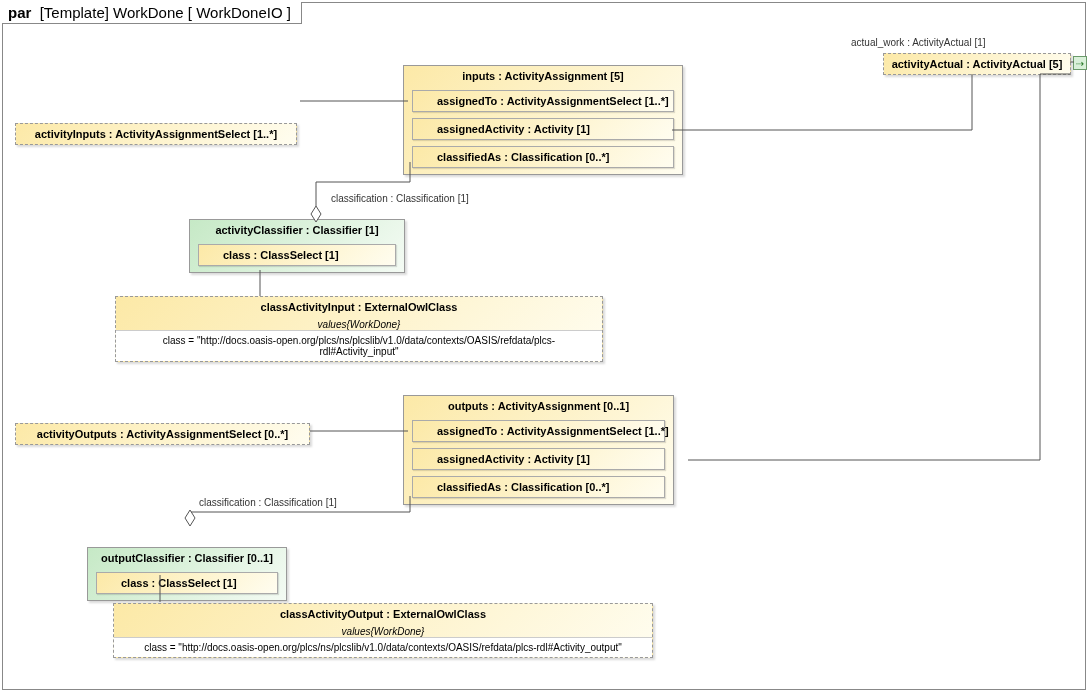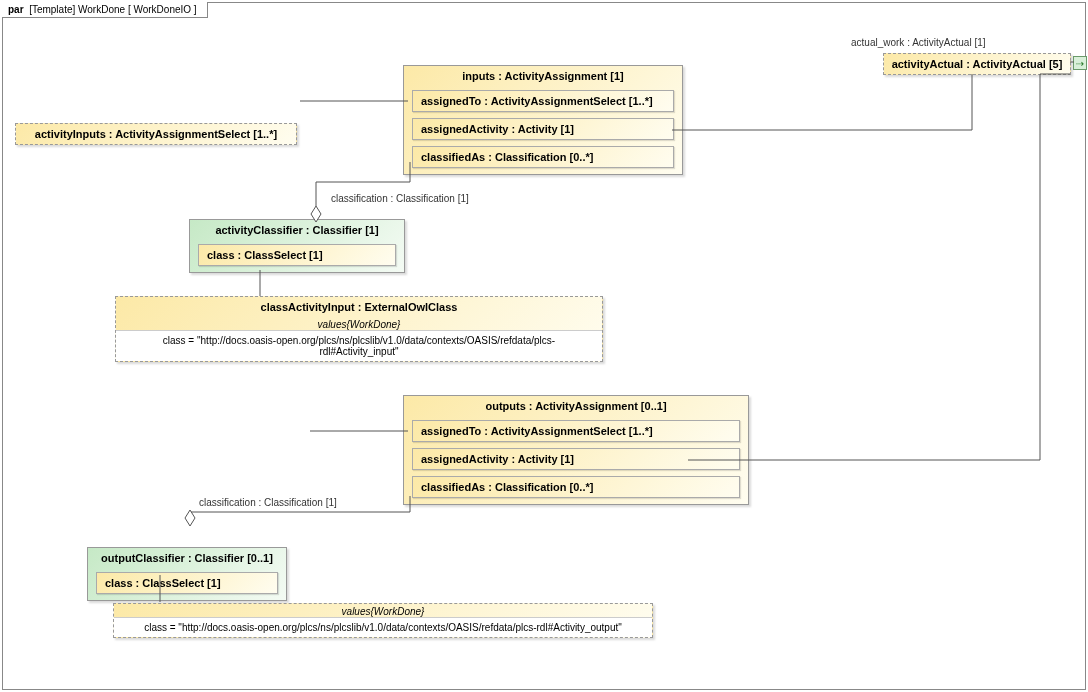--- a/index.html
+++ b/index.html
@@ -19,21 +19,21 @@
     background: #fff;
   }
   .frame-label {
     position: absolute;
     left: -1px; top: -1px;
     border: 1px solid #888;
     border-top: none;
     border-left: none;
     background: #fff;
     padding: 2px 10px 2px 6px;
-    font-size: 10px;
+    font-size: 15px;
     white-space: nowrap;
   }
   .frame-label b { font-weight: bold; }
   .box {
     position: absolute;
     border: 1px solid #999;
     background: linear-gradient(135deg, #fce9a7 0%, #fffdf0 100%);
     box-shadow: 2px 2px 2px rgba(0,0,0,0.15);
   }
   .box.dashed { border-style: dashed; }
@@ -45,21 +45,21 @@
     font-weight: bold;
     font-size: 11px;
     white-space: nowrap;
   }
   .compartments { }
   .slot {
     margin: 4px 8px 6px 8px;
     border: 1px solid #aaa;
     background: linear-gradient(135deg, #fce9a7 0%, #fffdf0 100%);
     box-shadow: 1px 1px 1px rgba(0,0,0,0.12);
-    padding: 4px 8px;
+    padding: 4px 24px;
     font-weight: bold;
     font-size: 11px;
     white-space: nowrap;
   }
   .owl-values {
     text-align: center;
     font-style: italic;
     font-size: 10px;
     padding-top: 2px;
   }
@@ -105,21 +105,21 @@
   <div class="box dashed" style="left:12px; top:90px; width:282px;margin-top:30px;">
     <div class="box-title">activityInputs : ActivityAssignmentSelect [1..*]</div>
   </div>
 
   <div class="box dashed" style="left:880px; top:50px; width:188px;">
     <div class="box-title">activityActual : ActivityActual [5]</div>
   </div>
   <div class="edge-label" style="left:848px; top:34px;">actual_work : ActivityActual [1]</div>
 
   <div class="box" style="left:400px; top:62px; width:280px;">
-    <div class="box-title">inputs : ActivityAssignment [1]</div>
+    <div class="box-title">inputs : ActivityAssignment [5]</div>
     <div class="compartments">
       <div class="slot">assignedTo : ActivityAssignmentSelect [1..*]</div>
       <div class="slot">assignedActivity : Activity [1]</div>
       <div class="slot">classifiedAs : Classification [0..*]</div>
     </div>
   </div>
   <div class="edge-label" style="left:328px; top:190px;">classification : Classification [1]</div>
 
   <div class="box green" style="left:186px; top:216px; width:216px;">
     <div class="box-title">activityClassifier : Classifier [1]</div>
@@ -127,39 +127,43 @@
       <div class="slot">class : ClassSelect [1]</div>
     </div>
   </div>
 
   <div class="box dashed owl" style="left:68px; top:293px; width:488px;margin-left:44px;">
     <div class="box-title">classActivityInput : ExternalOwlClass</div>
     <div class="owl-values">values{WorkDone}</div>
     <div class="owl-class">class = "http://docs.oasis-open.org/plcs/ns/plcslib/v1.0/data/contexts/OASIS/refdata/plcs-rdl#Activity_input"</div>
   </div>
 
+  <div class="box dashed" style="left:12px; top:420px; width:295px;">
+    <div class="box-title">activityOutputs : ActivityAssignmentSelect [0..*]</div>
+  </div>
 
-  <div class="box" style="left:400px; top:392px; width:346px;">
+  <div class="box" style="left:400px; top:392px; width:271px;">
     <div class="box-title">outputs : ActivityAssignment [0..1]</div>
     <div class="compartments">
       <div class="slot">assignedTo : ActivityAssignmentSelect [1..*]</div>
       <div class="slot">assignedActivity : Activity [1]</div>
       <div class="slot">classifiedAs : Classification [0..*]</div>
     </div>
   </div>
   <div class="edge-label" style="left:196px; top:494px;">classification : Classification [1]</div>
 
   <div class="box green" style="left:84px; top:544px; width:200px;">
     <div class="box-title">outputClassifier : Classifier [0..1]</div>
     <div class="compartments">
       <div class="slot">class : ClassSelect [1]</div>
     </div>
   </div>
 
   <div class="box dashed owl" style="left:110px; top:600px; width:540px;">
+    <div class="box-title">classActivityOutput : ExternalOwlClass</div>
     <div class="owl-values">values{WorkDone}</div>
     <div class="owl-class">class = "http://docs.oasis-open.org/plcs/ns/plcslib/v1.0/data/contexts/OASIS/refdata/plcs-rdl#Activity_output"</div>
   </div>
 
   <div class="port" style="left:1070px; top:53px;">
     <span style="font-size:10px;color:#2a7a2a;">⇢</span>
   </div>
 </div>
 
 <svg class="edges">

